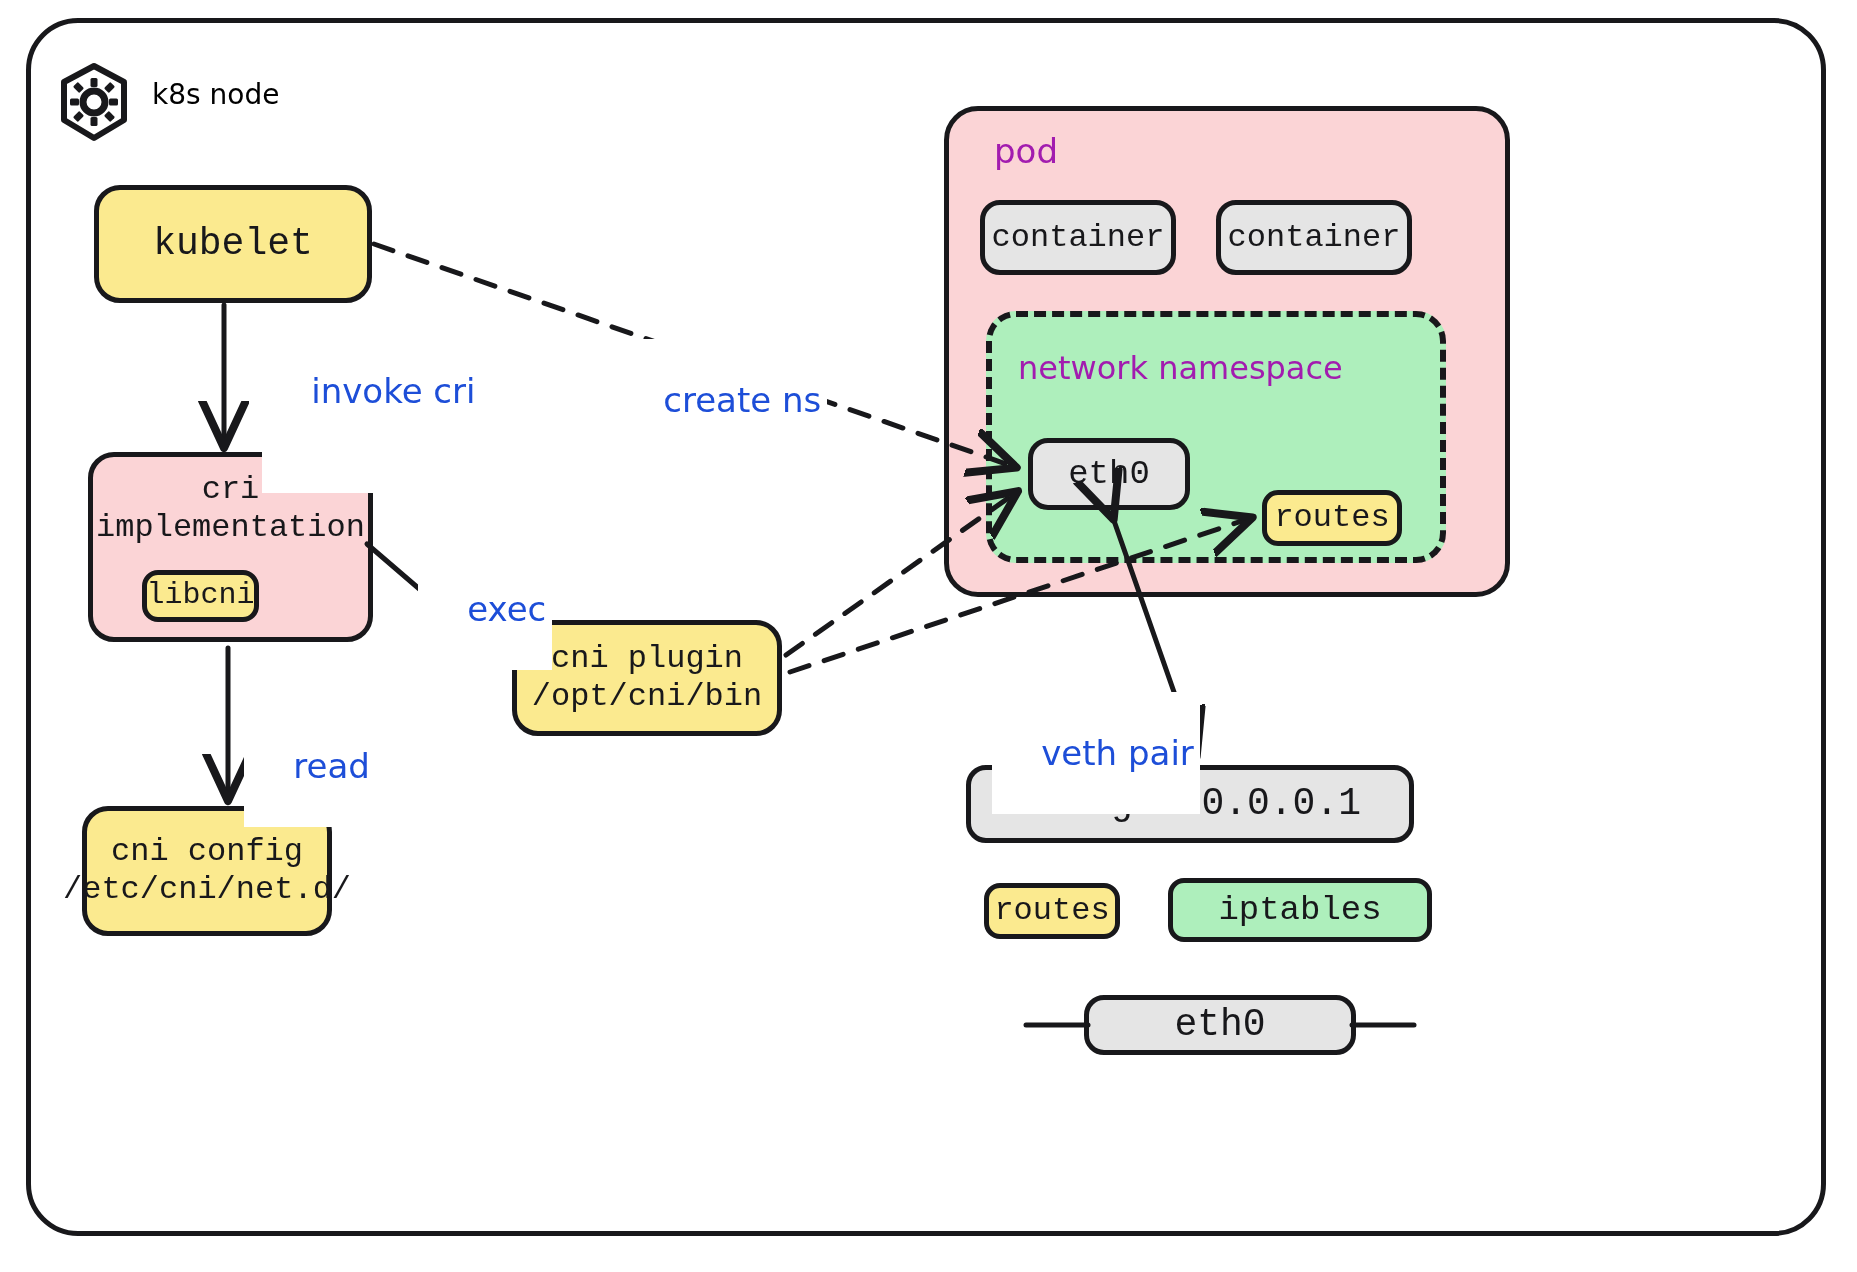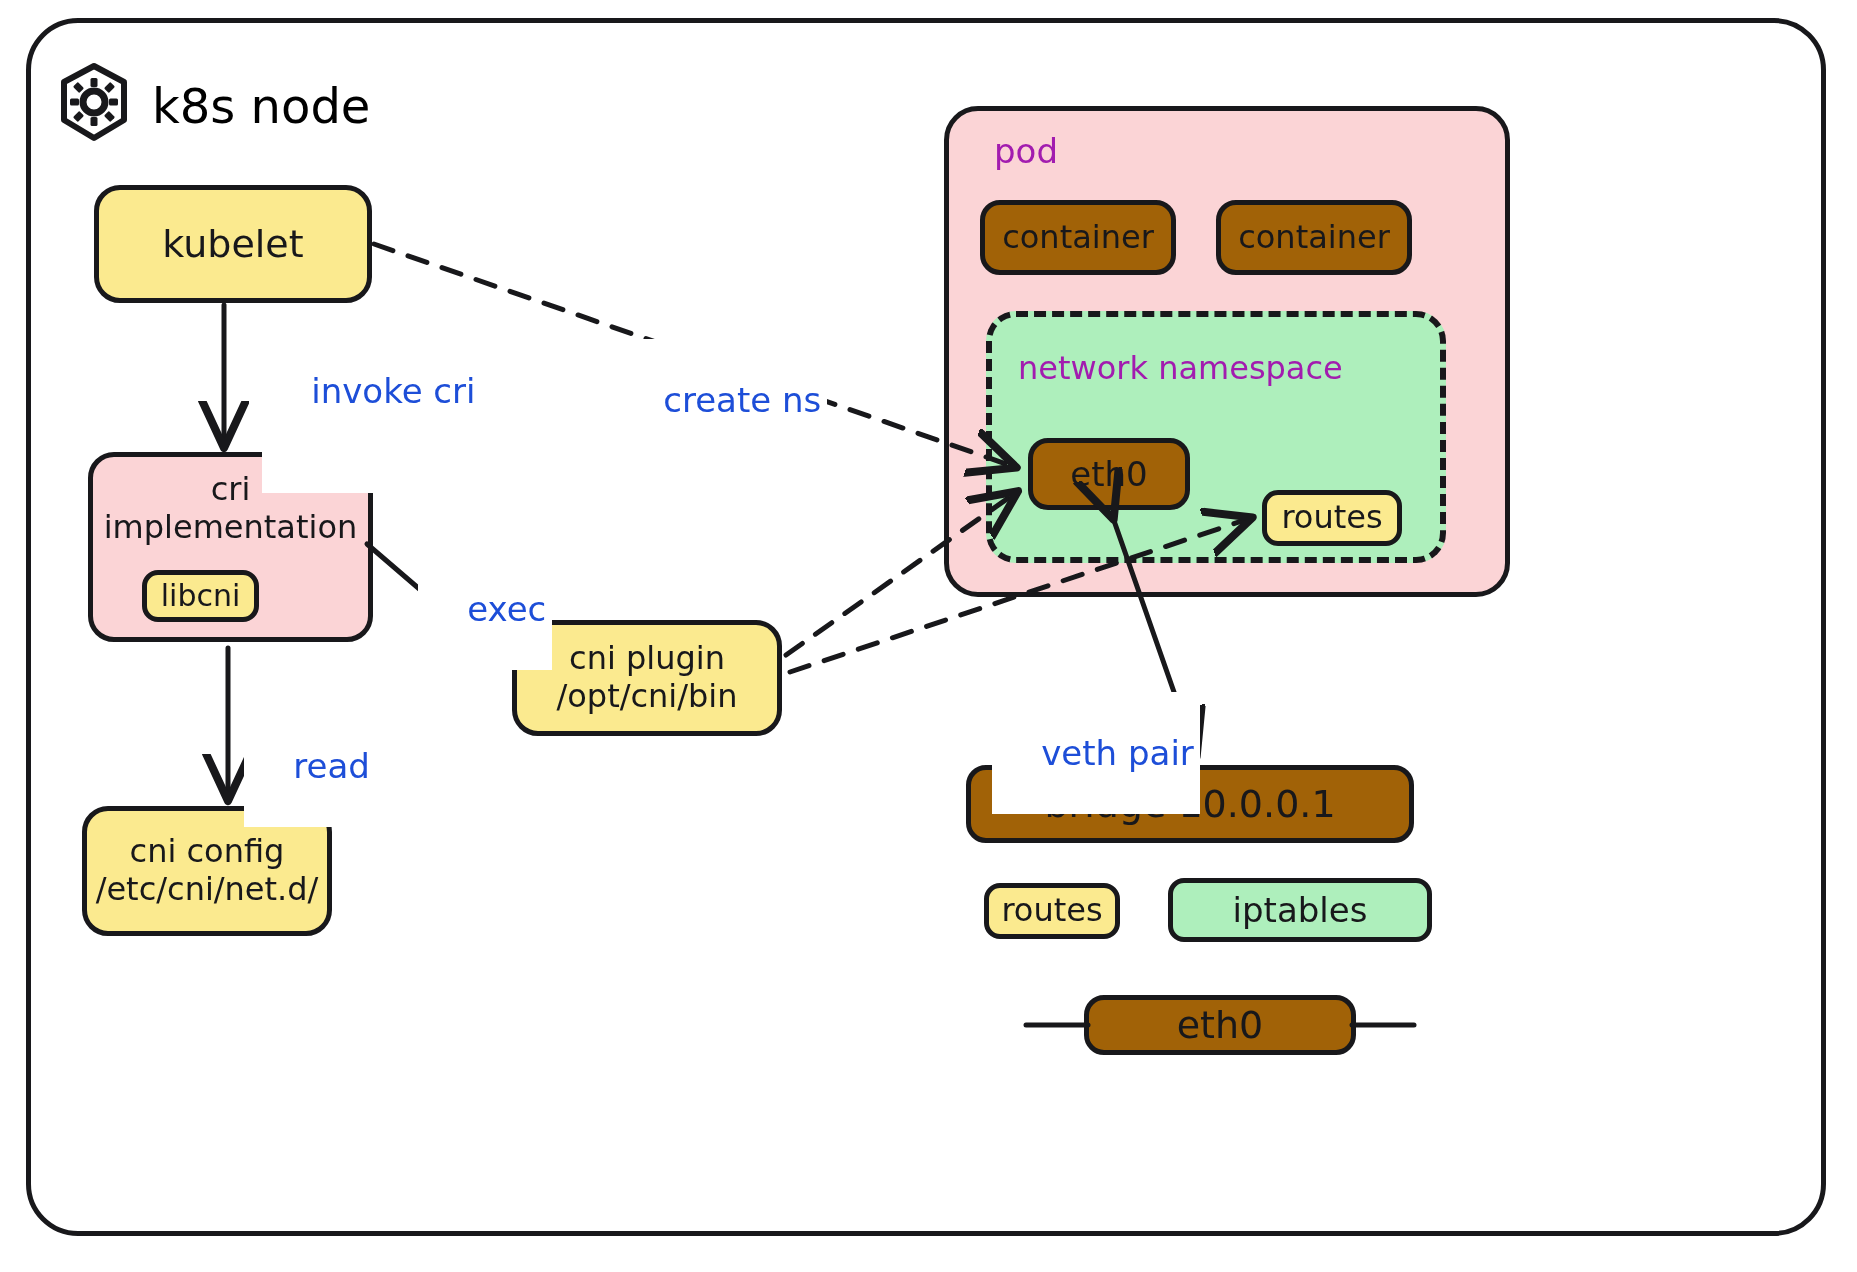--- a/index.html
+++ b/index.html
@@ -15,24 +15,25 @@
     border:5px solid #18181b;border-radius:52px;background:#ffffff;
     box-sizing:border-box;
   }
 
   .box{
     position:absolute;box-sizing:border-box;
     border:5px solid #18181b;
     display:flex;align-items:center;justify-content:center;
     text-align:center;line-height:1.18;
     color:#18181b;
+    font-family:Liberation Mono, monospace;
   }
   .yellow{background:#fbea8f;}
   .pink{background:#fbd4d6;}
-  .blue{background:#a16207;}
+  .blue{background:#e5e5e5;}
   .green{background:#aeefbc;}
 
   .r-lg{border-radius:26px;}
   .r-md{border-radius:20px;}
   .r-sm{border-radius:16px;}
 
   .pod-box{
     position:absolute;border:5px solid #18181b;border-radius:34px;
     background:#fbd4d6;box-sizing:border-box;
   }
@@ -49,21 +50,21 @@
     position:absolute;color:#1d4ed8;white-space:pre;
     background:#ffffff;padding:0 6px;line-height:1.2;
   }
 
   .fs-38{font-size:38px;}
   .fs-34{font-size:34px;}
   .fs-32{font-size:32px;}
   .fs-30{font-size:30px;}
 
   .k8s-logo{position:absolute;left:56px;top:62px;width:76px;height:80px;}
-  .k8s-title{position:absolute;left:152px;top:78px;font-size:48px;}
+  .k8s-title{position:absolute;left:152px;top:78px;font-size:28px;}
 </style>
 </head>
 <body>
 
 <div id="stage">
 
   <div class="node-frame"></div>
 
   <div class="k8s-logo">
     <svg viewBox="0 0 76 80" width="76" height="80">

